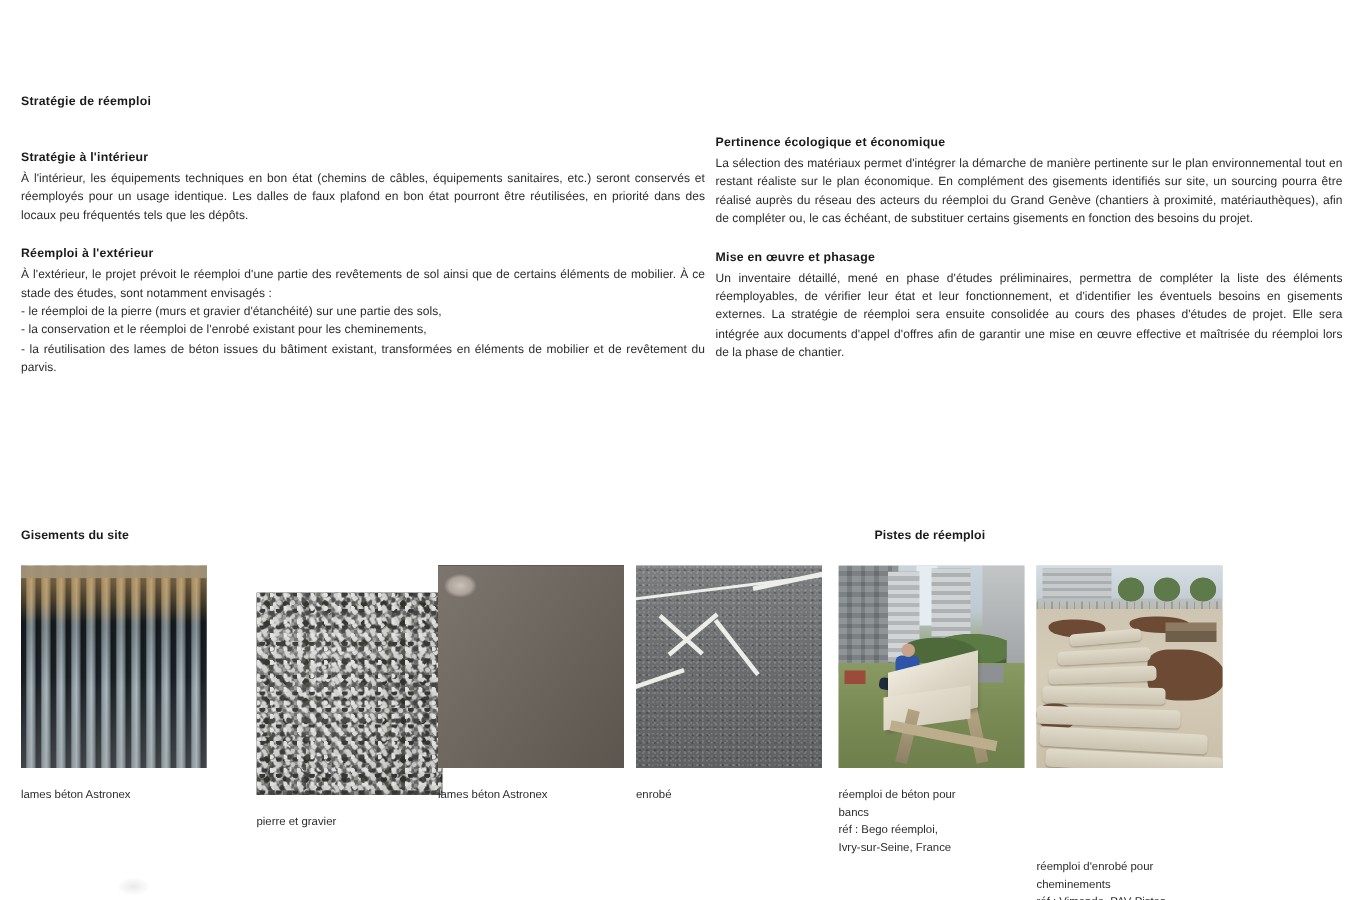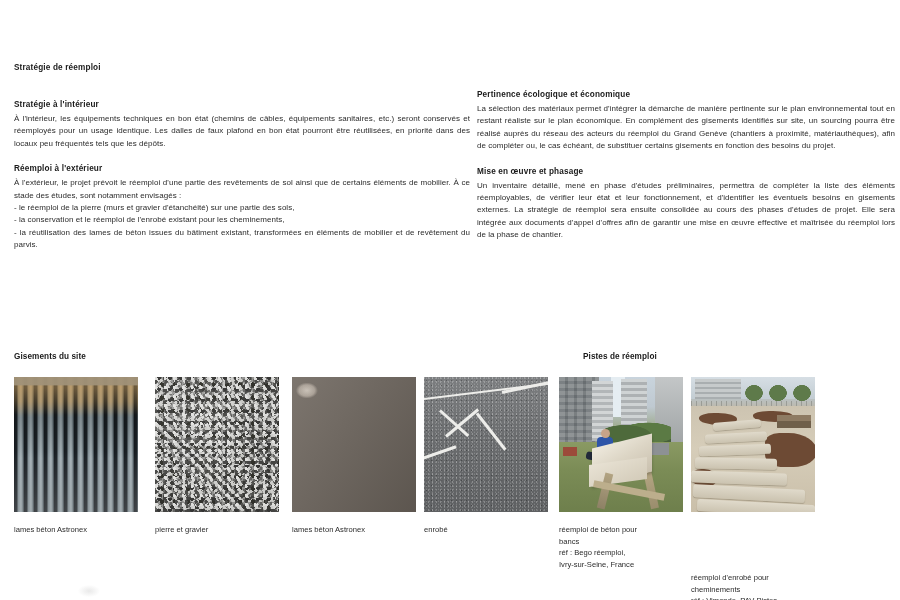--- a/index.html
+++ b/index.html
@@ -86,21 +86,21 @@
     top: 524px;
     width: 128px;
     font-size: 7.6px;
     line-height: 11.6px;
     color: #2b2b2b;
   }
   .caption .line { display: block; white-space: nowrap; }
 
   
   .c0 { left: 14px; }
-  .c1 { left: 155px; }
+  .c1 { left: 171px; margin-top: 18px; }
   .c2 { left: 292px; }
   .c3 { left: 424px; }
   .c4 { left: 559px; }
   .c5 { left: 691px; }
 
   .cap4 { width: 124px; }
   .cap5 { width: 132px; margin-top: 48px; }
 
   
 

